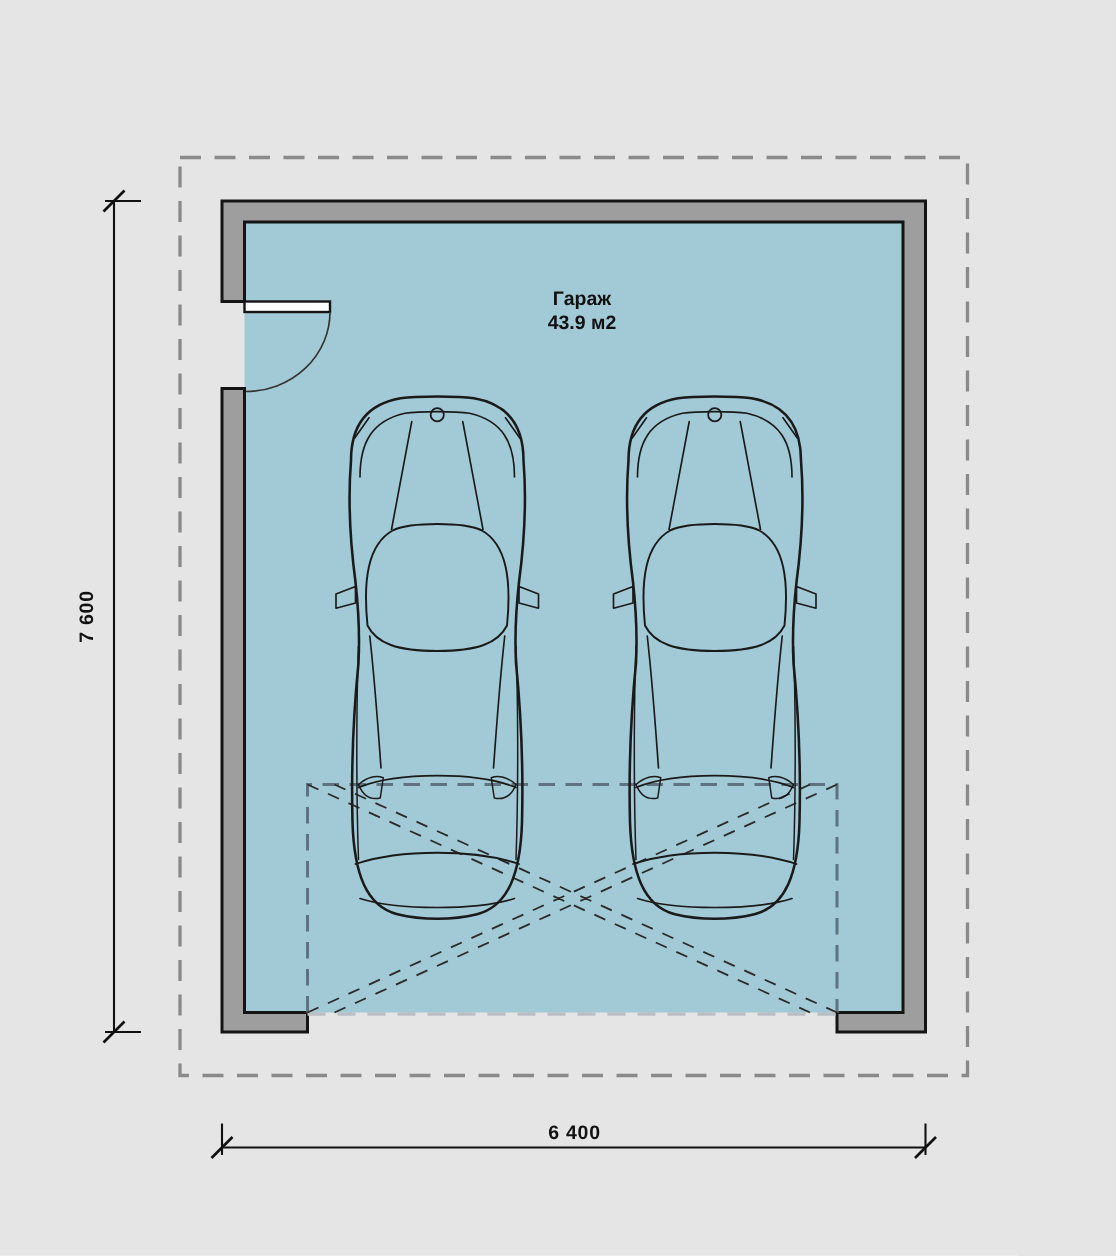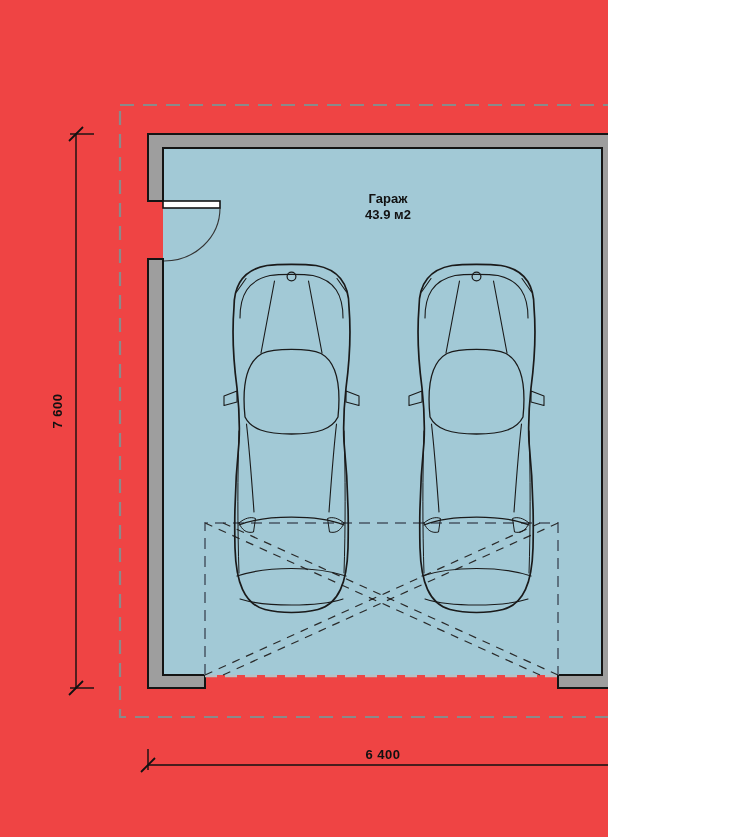--- a/index.html
+++ b/index.html
@@ -1,20 +1,20 @@
 <!DOCTYPE html>
 <html><head>
 <meta charset="utf-8">
 <style>
   html,body{margin:0;padding:0;}
   body{
     width:744px;height:837px;background:#ffffff;
     font-family:"Liberation Sans","DejaVu Sans",sans-serif;
   }
-  .stage{position:relative;width:608px;height:837px;background:#ef4444;overflow:hidden;}
+  .stage{position:relative;width:744px;height:837px;background:#e5e5e5;overflow:hidden;}
   .stage svg{position:absolute;left:0;top:0;}
   .label-text{
     font-family:"Liberation Sans","DejaVu Sans",sans-serif;
     font-size:13px;font-weight:bold;fill:#111111;
   }
   .dim-text{
     font-family:"Liberation Sans","DejaVu Sans",sans-serif;
     font-size:13px;font-weight:bold;fill:#111111;letter-spacing:0.5px;
   }
 </style>

